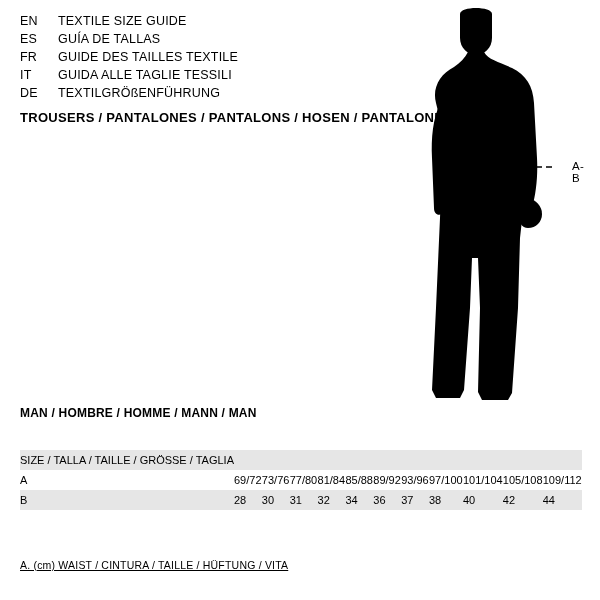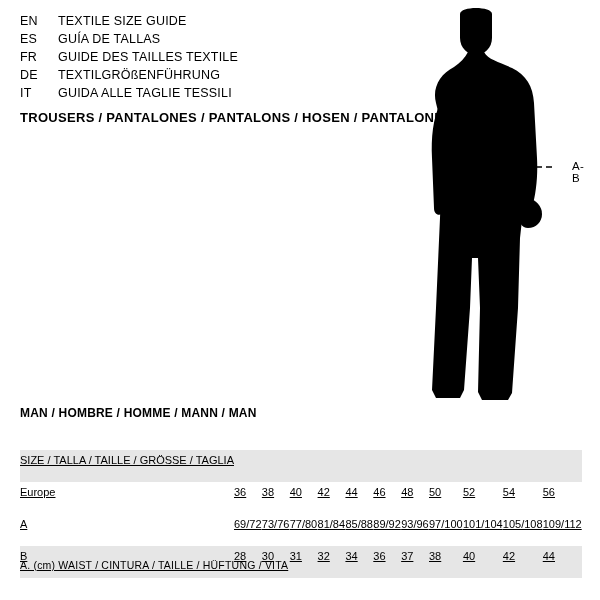--- a/index.html
+++ b/index.html
@@ -87,25 +87,24 @@
 
   table.size-table {
     position: absolute;
     left: 20px;
     top: 450px;
     width: 562px;
     border-collapse: collapse;
     font-size: 11px;
   }
   table.size-table td {
-    padding: 2px 0 14px 0;
+    padding: 2px 0 2px 0;
     height: 16px;
     vertical-align: middle;
     white-space: nowrap;
-    text-decoration: underline;
   }
   table.size-table tr.shaded td {
     background: #e6e6e6;
   }
   table.size-table tr.plain td {
     background: #ffffff;
   }
   td.label-cell {
     width: 88px;
     padding-left: 2px;
@@ -138,26 +137,26 @@
     </div>
     <div class="lang-row">
       <span class="lang-code">ES</span>
       <span class="lang-title">GUÍA DE TALLAS</span>
     </div>
     <div class="lang-row">
       <span class="lang-code">FR</span>
       <span class="lang-title">GUIDE DES TAILLES TEXTILE</span>
     </div>
     <div class="lang-row">
+      <span class="lang-code">IT</span>
+      <span class="lang-title">GUIDA ALLE TAGLIE TESSILI</span>
+    </div>
+    <div class="lang-row">
       <span class="lang-code">DE</span>
       <span class="lang-title">TEXTILGRÖßENFÜHRUNG</span>
-    </div>
-    <div class="lang-row">
-      <span class="lang-code">IT</span>
-      <span class="lang-title">GUIDA ALLE TAGLIE TESSILI</span>
     </div>
   </div>
 
   <div class="section-heading">TROUSERS / PANTALONES / PANTALONS / HOSEN / PANTALONI</div>
 
   <div class="figure-wrap">
     <svg width="190" height="400" viewBox="0 0 190 400">
 
       <path fill="#000000" d="M60 6 C60 -2 92 -2 92 6 L92 30 C92 40 84 47 76 47 C68 47 60 40 60 30 Z"></path>
 
@@ -222,34 +221,20 @@
         <td class="val-cell"></td>
         <td class="val-cell"></td>
         <td class="val-cell"></td>
         <td class="val-cell"></td>
         <td class="val-cell"></td>
         <td class="val-cell"></td>
         <td class="val-cell"></td>
         <td class="val-cell"></td>
         <td class="val-cell"></td>
         <td class="val-cell"></td>
-      </tr>
-      <tr class="plain">
-        <td class="label-cell">Europe</td>
-        <td class="val-cell">36</td>
-        <td class="val-cell">38</td>
-        <td class="val-cell">40</td>
-        <td class="val-cell">42</td>
-        <td class="val-cell">44</td>
-        <td class="val-cell">46</td>
-        <td class="val-cell">48</td>
-        <td class="val-cell">50</td>
-        <td class="val-cell">52</td>
-        <td class="val-cell">54</td>
-        <td class="val-cell">56</td>
       </tr>
       <tr class="plain">
         <td class="label-cell">A</td>
         <td class="val-cell">69/72</td>
         <td class="val-cell">73/76</td>
         <td class="val-cell">77/80</td>
         <td class="val-cell">81/84</td>
         <td class="val-cell">85/88</td>
         <td class="val-cell">89/92</td>
         <td class="val-cell">93/96</td>

